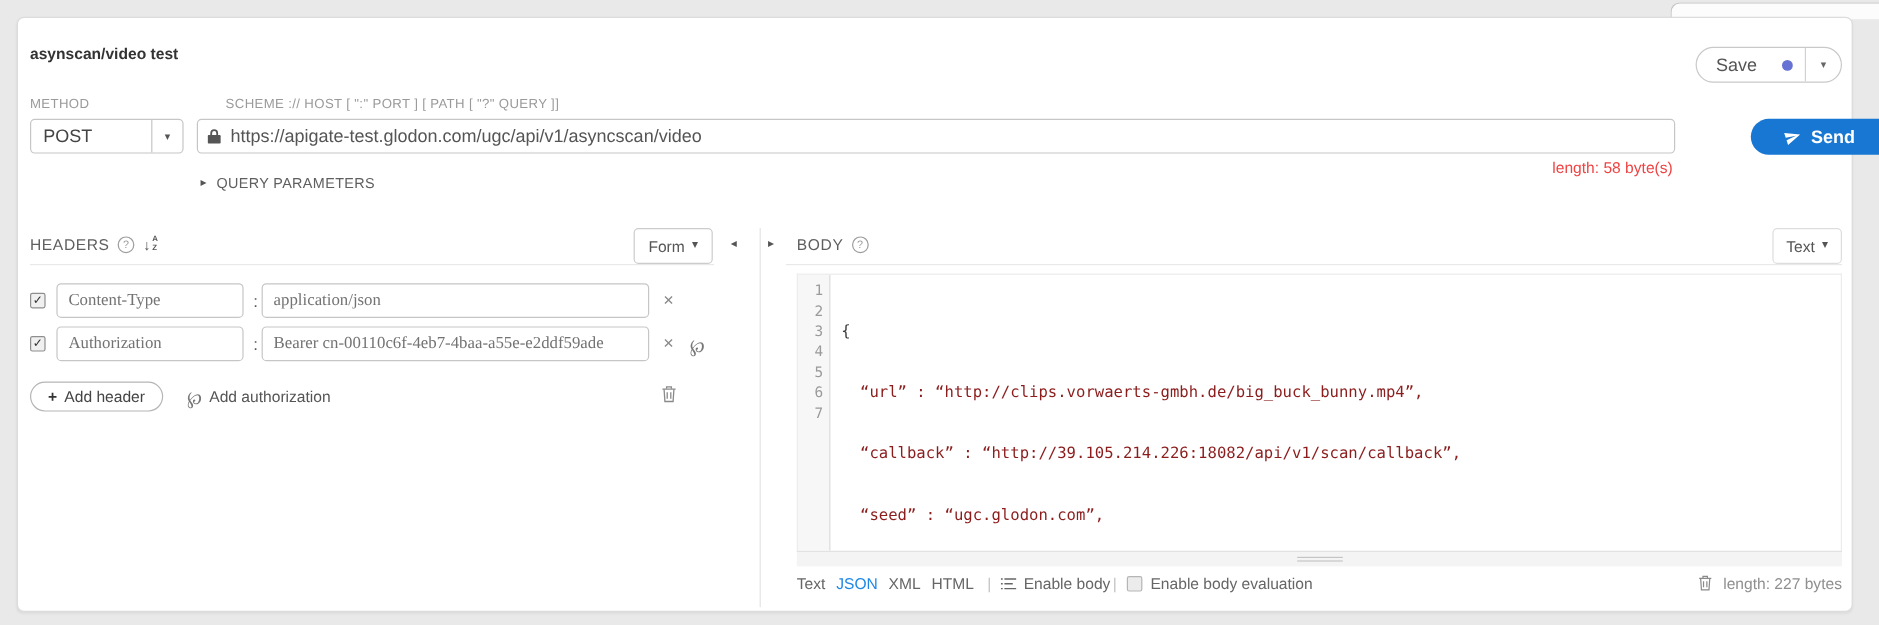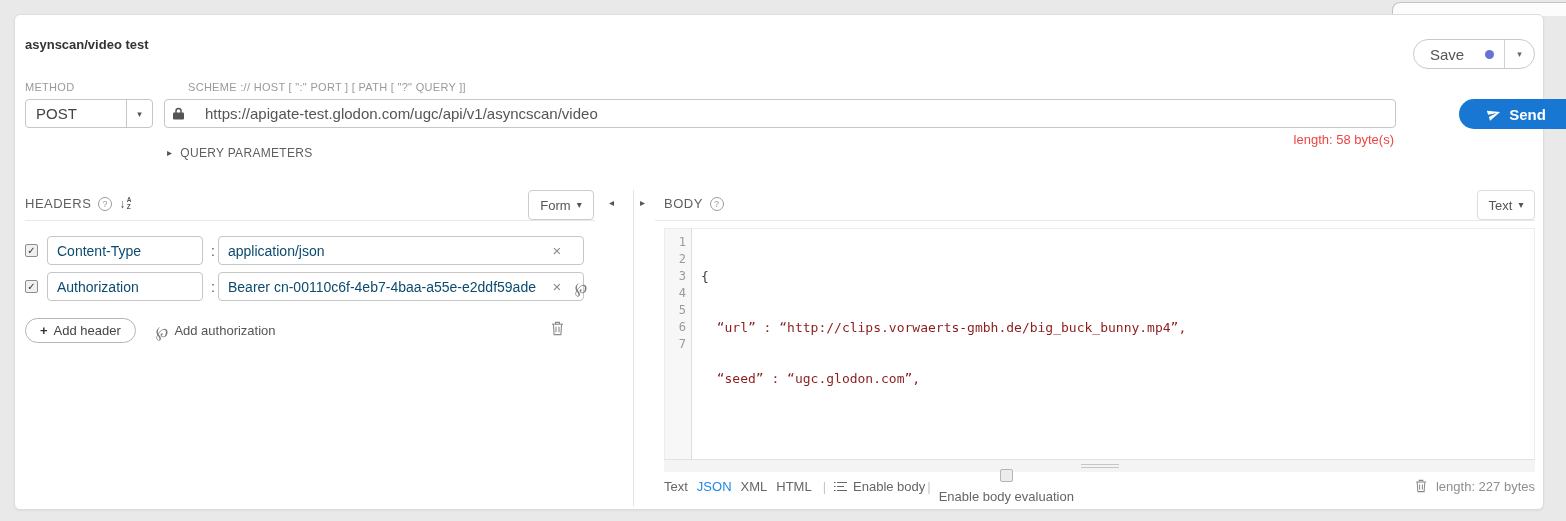--- a/index.html
+++ b/index.html
@@ -39,21 +39,21 @@
   .small-label { font-size:11px; color:#9a9a9a; letter-spacing:.3px; }
   .method-label { left:10px; top:66px; }
   .scheme-label { left:173px; top:66px; }
 
   .select-box { border:1px solid #c6c6c6; border-radius:4px; background:#fff; display:flex; align-items:stretch; cursor:pointer; }
   .post-select { left:10px; top:84px; width:128px; height:29px; }
   .post-text { flex:1; display:flex; align-items:center; padding-left:10px; font-size:15px; color:#444; }
   .post-caret { width:26px; border-left:1px solid #c6c6c6; display:flex; align-items:center; justify-content:center; font-size:9px; color:#555; }
 
   .url-input-wrap { left:149px; top:84px; width:1232px; height:29px; border:1px solid #c6c6c6; border-radius:4px; background:#fff; display:flex; align-items:center; padding:0 8px; }
-  .url-input { border:none; outline:none; flex:1; font-size:15px; color:#555; font-family:"Liberation Sans",sans-serif; margin-left:21px; background:transparent; }
+  .url-input { border:none; outline:none; flex:1; font-size:15px; color:#555; font-family:"Liberation Sans",sans-serif; margin-left:8px; background:transparent; }
 
   .send-btn { left:1444px; top:84px; width:145px; height:30px; background:#1777d2; color:#fff; }
   .send-main { flex:1; display:flex; align-items:center; justify-content:center; gap:8px; font-size:15px; font-weight:bold; cursor:pointer; }
   .send-caret { width:30px; border-left:1px solid #1265b8; display:flex; align-items:center; justify-content:center; font-size:9px; color:#fff; cursor:pointer; }
   .send-plane { transform:rotate(-18deg); display:inline-flex; }
 
   .url-length { top:117px; right:149px; font-size:13px; color:#ef4444; }
 
   .query-toggle { left:152px; top:131px; display:flex; align-items:center; gap:8px; font-size:12px; color:#5f5f5f; letter-spacing:.3px; cursor:pointer; }
   .tri { font-size:10px; color:#555; line-height:1; }
@@ -66,22 +66,22 @@
   .sort-arrow { font-size:12px; }
   .sort-letters { display:flex; flex-direction:column; font-size:6.5px; line-height:6.5px; font-weight:bold; margin-left:1px; }
   .form-select { position:absolute; right:1px; top:0; width:66px; height:30px; border:1px solid #ccc; border-radius:4px; background:#fff; display:flex; align-items:center; justify-content:center; gap:6px; font-size:13px; color:#555; cursor:pointer; }
   .panel-divider { position:absolute; left:0; right:0; top:30px; height:1px; background:#e8e8e8; }
 
   .hdr-row { position:absolute; left:0; height:29px; display:flex; align-items:center; }
   .hdr-row-1 { top:46px; } .hdr-row-2 { top:82px; }
   .checkbox { width:13px; height:13px; border:1px solid #8e8e8e; border-radius:2px; background:#f0f0f0; display:flex; align-items:center; justify-content:center; font-size:10px; color:#333; line-height:10px; cursor:pointer; }
   .hdr-name { position:absolute; left:22px; width:156px; }
   .hdr-colon { position:absolute; left:184px; width:8px; text-align:center; color:#555; font-size:14px; }
-  .hdr-value { position:absolute; left:193px; width:366px; }
-  .txt-input { height:29px; border:1px solid #c6c6c6; border-radius:4px; font-size:14px; color:#0c4a6e; padding:0 9px; outline:none; font-family:Liberation Sans, sans-serif; width:100%; background:#fff; white-space:nowrap; overflow:hidden; text-overflow:clip; }
+  .hdr-value { position:absolute; left:193px; width:323px; }
+  .txt-input { height:29px; border:1px solid #c6c6c6; border-radius:4px; font-size:14px; color:#737373; padding:0 9px; outline:none; font-family:Liberation Serif, serif; width:100%; background:#fff; white-space:nowrap; overflow:hidden; text-overflow:clip; }
   .row-close { position:absolute; left:524px; width:16px; text-align:center; color:#8a8a8a; font-size:15px; cursor:pointer; }
   .row-key { position:absolute; left:548px; width:16px; text-align:center; color:#777; font-size:15px; cursor:pointer; }
 
   .hdr-actions { position:absolute; top:128px; left:0; right:0; height:25px; display:flex; align-items:center; }
   .add-header-btn { height:25px; border:1px solid #b5b5b5; border-radius:13px; background:#fff; display:inline-flex; align-items:center; gap:6px; padding:0 14px; font-size:13px; color:#444; cursor:pointer; }
   .plus { font-weight:bold; font-size:13px; color:#333; }
   .add-auth { display:inline-flex; align-items:center; gap:6px; margin-left:20px; font-size:13px; color:#555; cursor:pointer; }
   .key-glyph { font-size:15px; color:#777; }
   .hdr-trash { position:absolute; left:526px; top:3px; cursor:pointer; }
 
@@ -103,21 +103,21 @@
 
   .editor-strip { position:absolute; left:9px; right:0; top:269px; height:13px; background:#f4f4f4; border-top:1px solid #e2e2e2; display:flex; align-items:center; justify-content:center; }
   .resize-handle { display:flex; flex-direction:column; gap:2px; cursor:row-resize; }
   .resize-handle i { display:block; width:38px; height:1px; background:#c5c5c5; }
 
   .body-footer { position:absolute; left:9px; right:0; top:287px; height:18px; display:flex; align-items:center; font-size:13px; color:#666; }
   .fmt-link { margin-right:9px; cursor:pointer; }
   .fmt-active { color:#1e88e5; }
   .pipe { color:#c4c4c4; margin:0 8px 0 2px; }
   .fmt-body { display:inline-flex; align-items:center; gap:6px; cursor:pointer; }
-  .eval-box { display:inline-flex; align-items:center; gap:7px; cursor:pointer;flex-direction:column; }
+  .eval-box { display:inline-flex; align-items:center; gap:7px; cursor:pointer; }
   .eval-check { width:13px; height:13px; border:1px solid #b5b5b5; border-radius:2px; background:#ececec; }
   .footer-right { margin-left:auto; display:flex; align-items:center; gap:9px; color:#8f8f8f; }
 
   svg { display:block; }
 </style>
 </head>
 <body>
 
 <div class="page">
   <div class="corner-tab"></div>
@@ -261,20 +261,21 @@
           <div>2</div>
           <div>3</div>
           <div>4</div>
           <div>5</div>
           <div>6</div>
           <div>7</div>
         </div>
         <div class="code">
           <div class="tok-brace">{</div>
           <div class="tok-str">  “url” : “http://clips.vorwaerts-gmbh.de/big_buck_bunny.mp4”,</div>
+          <div class="tok-str">  “callback” : “http://39.105.214.226:18082/api/v1/scan/callback”,</div>
           <div class="tok-str">  “seed” : “ugc.glodon.com”,</div>
           
           
           
         </div>
       </div>
 
       <div class="editor-strip">
         <span class="resize-handle">
             <i></i>

